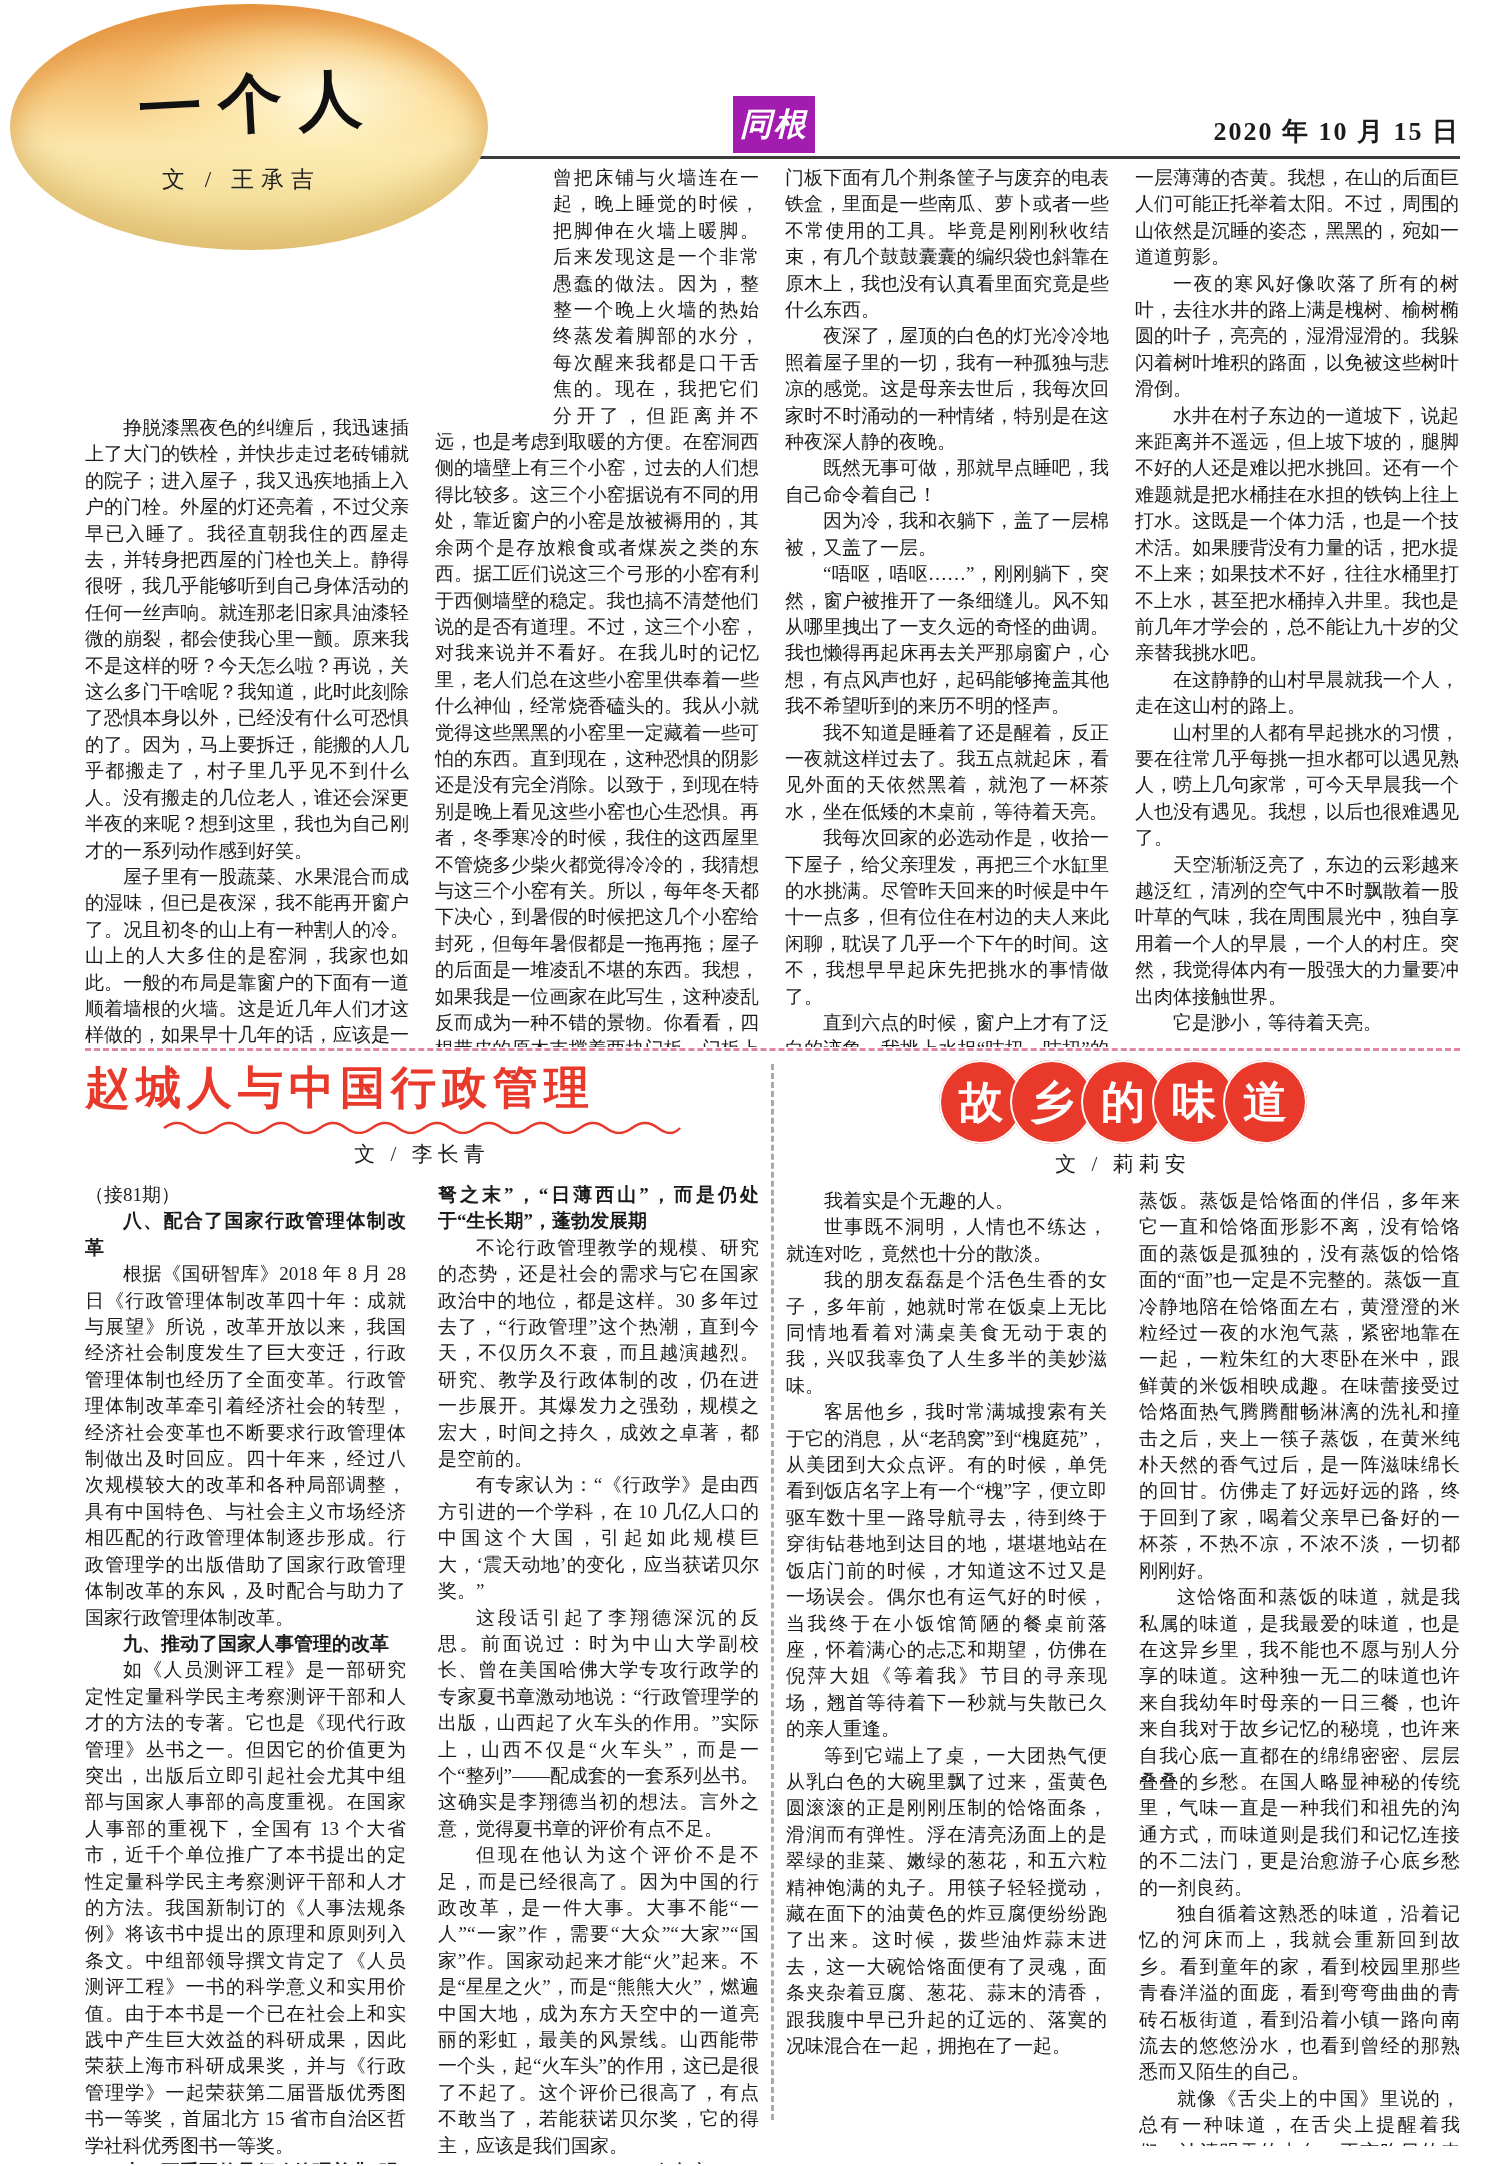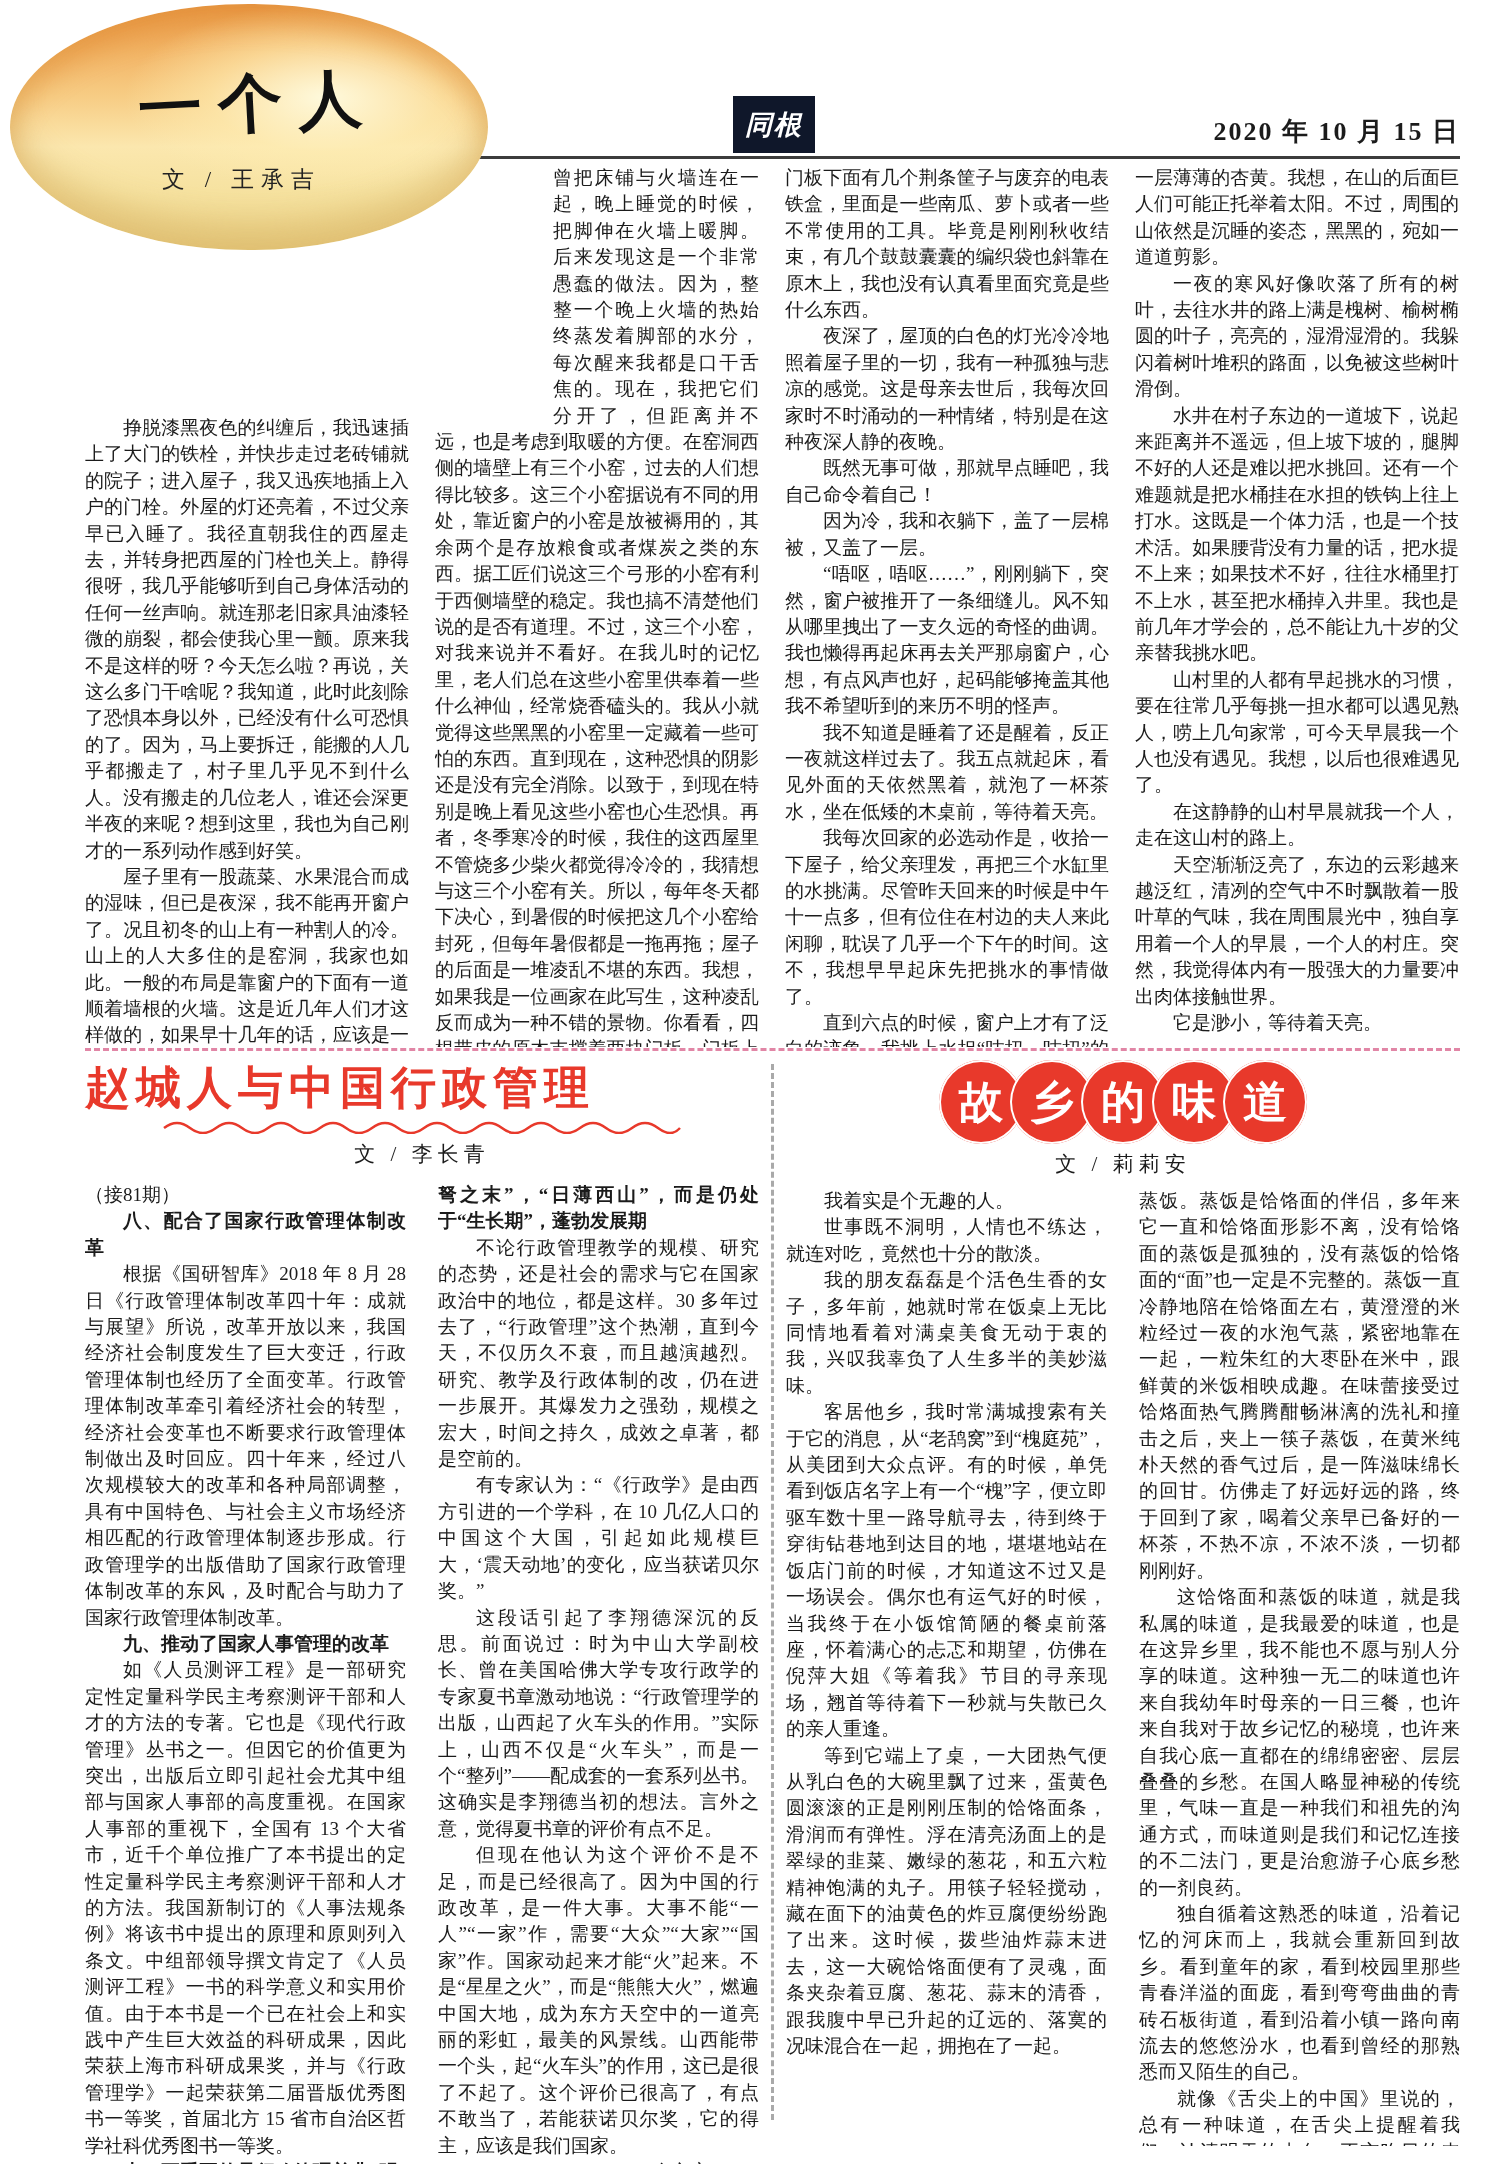--- a/index.html
+++ b/index.html
@@ -9,22 +9,22 @@
 
   
   .hdr{position:absolute;left:85px;right:40px;top:96px;height:60px;}
   .hdr-rule{position:absolute;left:85px;right:40px;top:156px;border-top:3px solid #3c3c3c;}
   .edition{position:absolute;left:0;top:12px;background:#cb1b1f;color:#fff;
            padding:3px 9px 5px 9px;display:inline-flex;align-items:baseline;gap:3px;}
   .edition .num{font-size:33px;font-weight:bold;font-family:"Liberation Sans",sans-serif;line-height:1;}
   .edition .ban{font-size:20px;font-weight:bold;line-height:1;}
   .section-title{position:absolute;left:105px;top:8px;font-family:"Liberation Sans","DejaVu Sans",sans-serif;
            font-size:38px;font-weight:900;letter-spacing:3px;border-left:3px solid #444;padding-left:14px;line-height:50px;}
-  .masthead{position:absolute;left:648px;top:0px;width:82px;height:57px;background:#0f172a;color:#fff;
-           display:flex;align-items:center;justify-content:center;font-size:27px;font-weight:bold;
+  .masthead{position:absolute;left:648px;top:0px;width:82px;height:57px;background:#a21caf;color:#fff;
+           display:flex;align-items:center;justify-content:center;font-size:32px;font-weight:bold;
            font-style:italic;letter-spacing:2px;}
   .date{position:absolute;right:0;top:18px;font-size:26px;font-weight:bold;letter-spacing:2px;}
 
   
   .top-section{position:absolute;left:85px;top:165px;width:1375px;height:882px;
            display:flex;gap:26px;}
   .col{width:324px;height:100%;overflow:hidden;font-size:19px;line-height:26.4px;}
   .col-a1-1{padding-top:250px;box-sizing:border-box;}
   .oval{position:absolute;left:10px;top:4px;width:478px;height:246px;border-radius:50%;
         background:
@@ -104,22 +104,22 @@
           <p class="para indent">我不知道是睡着了还是醒着，反正一夜就这样过去了。我五点就起床，看见外面的天依然黑着，就泡了一杯茶水，坐在低矮的木桌前，等待着天亮。</p>
           <p class="para indent">我每次回家的必选动作是，收拾一下屋子，给父亲理发，再把三个水缸里的水挑满。尽管昨天回来的时候是中午十一点多，但有位住在村边的夫人来此闲聊，耽误了几乎一个下午的时间。这不，我想早早起床先把挑水的事情做了。</p>
           <p class="para indent">直到六点的时候，窗户上才有了泛白的迹象，我挑上水担“吱扭，吱扭”的出去。星月退去，天空已经露出亮白颜色，东边一朵巨兽似的云彩边沿镶了</p>
         </div>
     </div>
     <div class="col">
       <div>
           <p class="para cont">一层薄薄的杏黄。我想，在山的后面巨人们可能正托举着太阳。不过，周围的山依然是沉睡的姿态，黑黑的，宛如一道道剪影。</p>
           <p class="para indent">一夜的寒风好像吹落了所有的树叶，去往水井的路上满是槐树、榆树椭圆的叶子，亮亮的，湿滑湿滑的。我躲闪着树叶堆积的路面，以免被这些树叶滑倒。</p>
           <p class="para indent">水井在村子东边的一道坡下，说起来距离并不遥远，但上坡下坡的，腿脚不好的人还是难以把水挑回。还有一个难题就是把水桶挂在水担的铁钩上往上打水。这既是一个体力活，也是一个技术活。如果腰背没有力量的话，把水提不上来；如果技术不好，往往水桶里打不上水，甚至把水桶掉入井里。我也是前几年才学会的，总不能让九十岁的父亲替我挑水吧。</p>
+          <p class="para indent">在这静静的山村早晨就我一个人，走在这山村的路上。</p>
           <p class="para indent">山村里的人都有早起挑水的习惯，要在往常几乎每挑一担水都可以遇见熟人，唠上几句家常，可今天早晨我一个人也没有遇见。我想，以后也很难遇见了。</p>
-          <p class="para indent">在这静静的山村早晨就我一个人，走在这山村的路上。</p>
           <p class="para indent">天空渐渐泛亮了，东边的云彩越来越泛红，清冽的空气中不时飘散着一股叶草的气味，我在周围晨光中，独自享用着一个人的早晨，一个人的村庄。突然，我觉得体内有一股强大的力量要冲出肉体接触世界。</p>
           <p class="para indent">它是渺小，等待着天亮。</p>
         </div>
     </div>
   </div>
 
   <div class="oval">
     <div class="oval-title">一个人</div>
     <div class="oval-byline">文 / 王承吉</div>
   </div>

